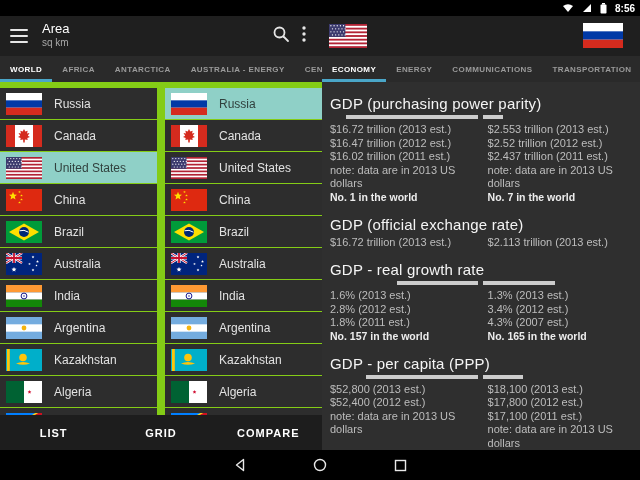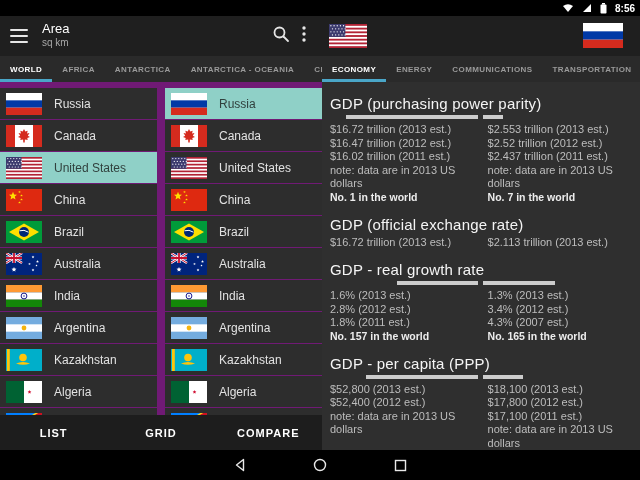--- a/index.html
+++ b/index.html
@@ -34,21 +34,21 @@
   .strip{position:absolute;top:0;height:26px;display:flex;overflow:hidden;white-space:nowrap}
   #tabs-left{left:0;width:322px}
   #tabs-right{left:322px;width:318px}
   .tab{position:relative;display:flex;align-items:center;flex:none;padding:0 10px;
     font-size:8px;font-weight:700;letter-spacing:.4px;color:#9a9a9a;cursor:pointer}
   .tab.selected{color:#fff}
   .tab.selected::after{content:"";position:absolute;left:0;right:0;bottom:0;height:3px;background:var(--accent)}
 
   
   .lists{position:absolute;top:82px;left:0;width:322px;height:333px;overflow:hidden;
-    display:flex;gap:8px;padding-top:6px;background:#701a75}
+    display:flex;gap:8px;padding-top:6px;background:#84cc16}
   .list-col{width:160px;display:flex;flex-direction:column;gap:1px}
   .row{height:31px;flex:none;background:#2d2d2d;display:flex;align-items:center;padding-left:6px;cursor:pointer}
   .row.selected{background:var(--highlight)}
   .flag{flex:none;width:36px;height:22px;line-height:0}
   .cname{margin-left:12px;font-size:12px;color:#e2e2e2}
   .row.selected .cname{color:#31413e}
 
   
   .action-bar{position:absolute;top:415px;left:0;width:322px;height:35px;background:#1d1d1d;
     display:flex;z-index:3}
@@ -154,21 +154,21 @@
         <rect y="14.67" width="36" height="7.33" fill="#d52b1e"></rect>
       </svg>
     </span>
 </div>
 
 <div class="tab-bar">
   <div class="strip" id="tabs-left">
       <div class="tab selected">WORLD</div>
       <div class="tab">AFRICA</div>
       <div class="tab">ANTARCTICA</div>
-      <div class="tab">ANTARCTICA - OCEANIA</div>
+      <div class="tab">AUSTRALIA - ENERGY</div>
       <div class="tab">CENTRAL AMERICA</div>
     </div>
   <div class="strip" id="tabs-right">
       <div class="tab selected">ECONOMY</div>
       <div class="tab">ENERGY</div>
       <div class="tab">COMMUNICATIONS</div>
       <div class="tab">TRANSPORTATION</div>
     </div>
 </div>
 

